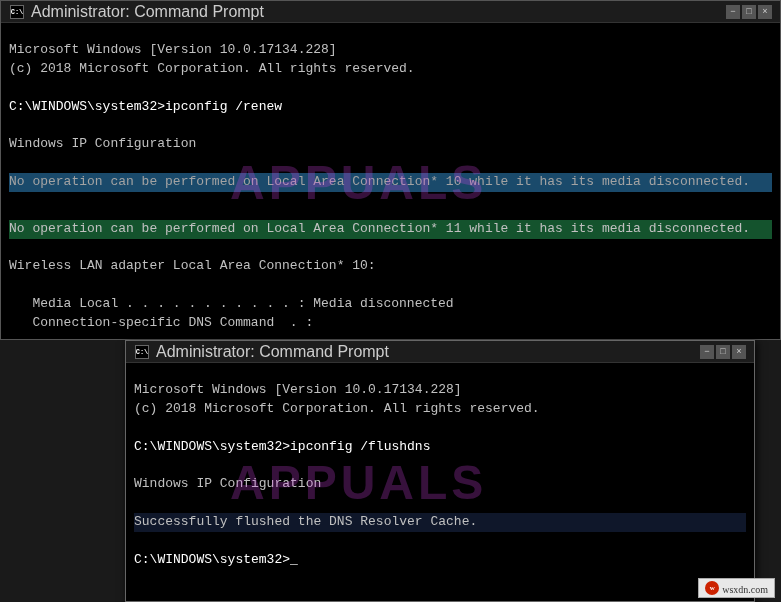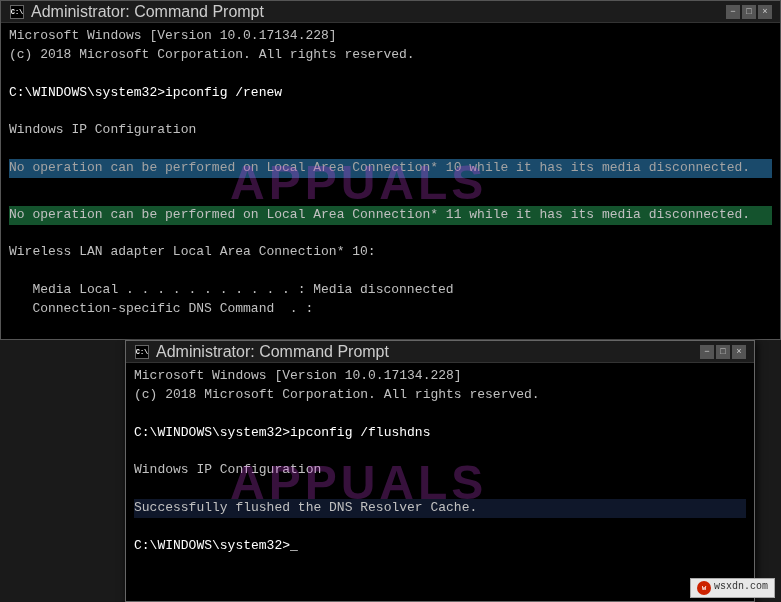--- a/index.html
+++ b/index.html
@@ -78,21 +78,21 @@
       background: #555;
       display: flex;
       align-items: center;
       justify-content: center;
       font-size: 9px;
       color: #ccc;
       cursor: pointer;
     }
 
     .cmd-content {
-      padding: 4px 8px;
+      padding: 18px 8px;
       color: #c0c0c0;
       font-size: 13px;
       line-height: 1.45;
       background: #000;
       height: calc(100% - 22px);
       overflow: hidden;
     }
 
     
     .watermark {
@@ -137,25 +137,25 @@
 
     
     .wsxdn-badge {
       position: absolute;
       bottom: 4px;
       right: 6px;
       background: #e8e8e8;
       border: 1px solid #aaa;
       padding: 2px 6px;
       font-size: 10px;
-      font-family: Liberation Mono, monospace;
+      font-family: Liberation Serif, serif;
       color: #333;
       z-index: 20;
       display: flex;
-      align-items: flex-start;
+      align-items: flex-end;
       gap: 3px;
     }
 
     .wsxdn-logo {
       width: 14px;
       height: 14px;
       background: #cc2200;
       border-radius: 50%;
       display: inline-flex;
       align-items: center;

